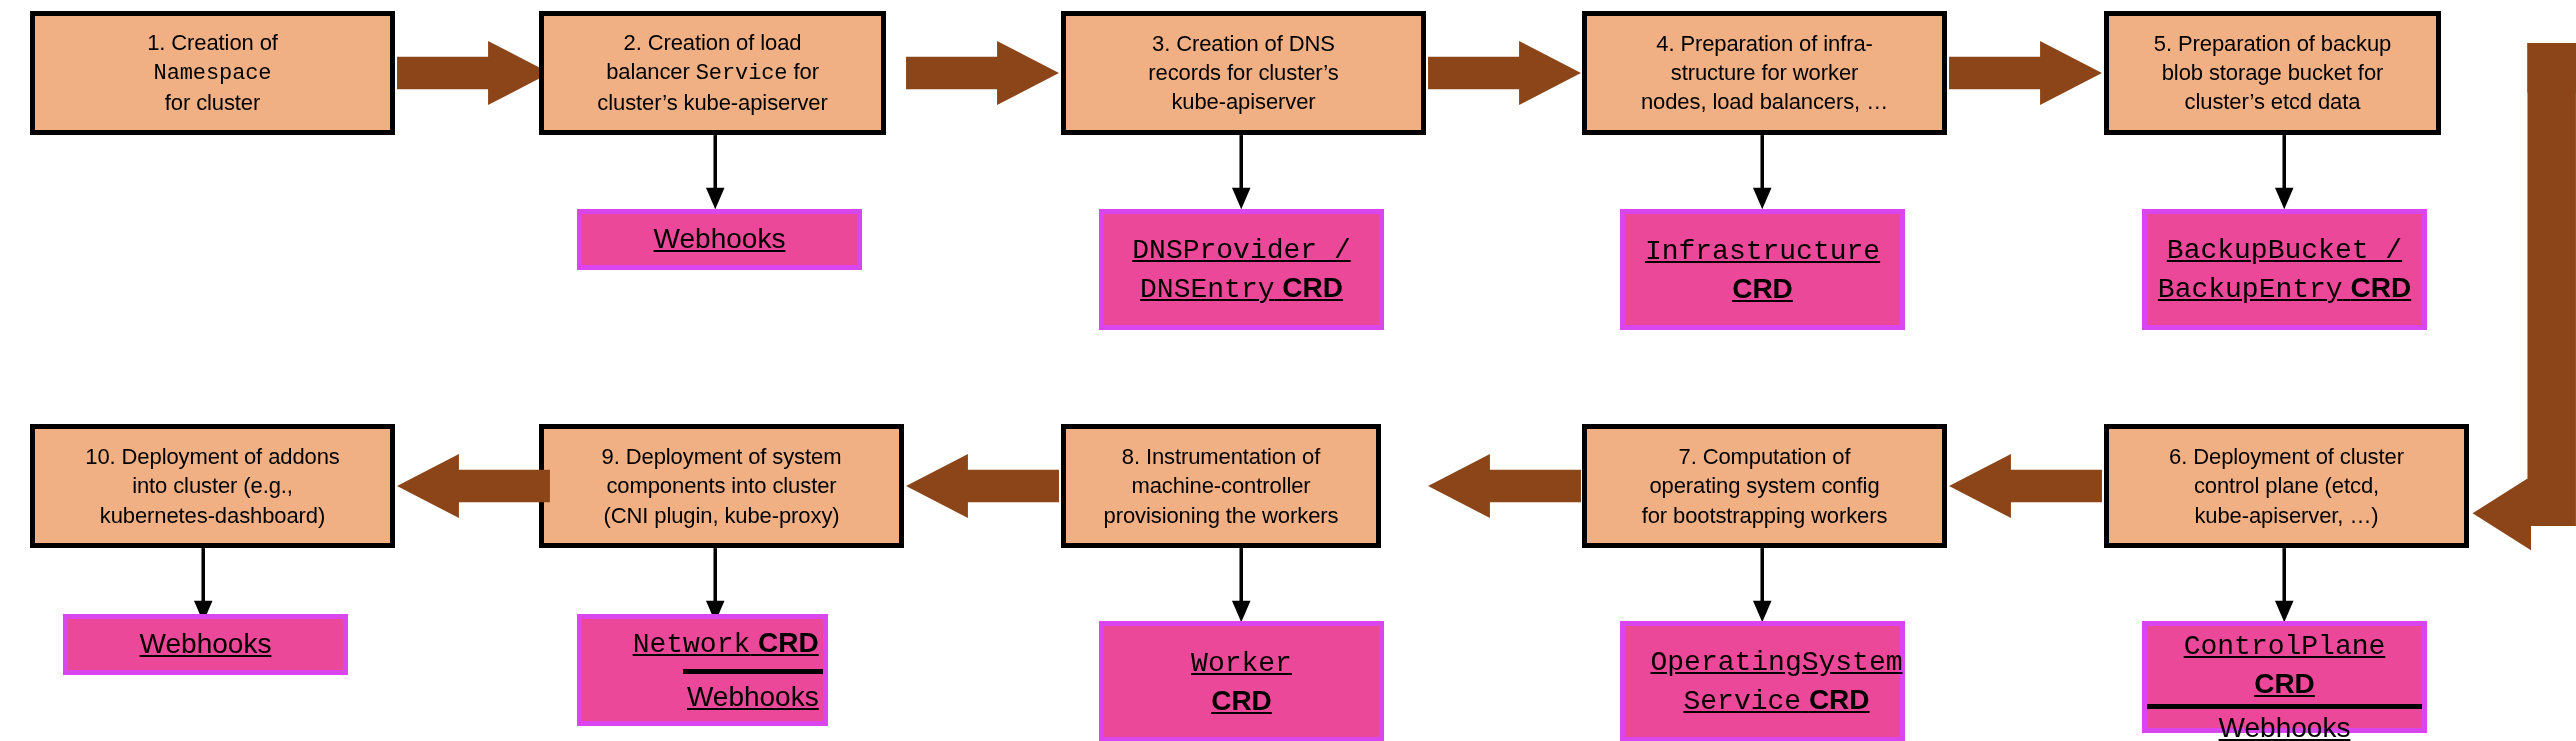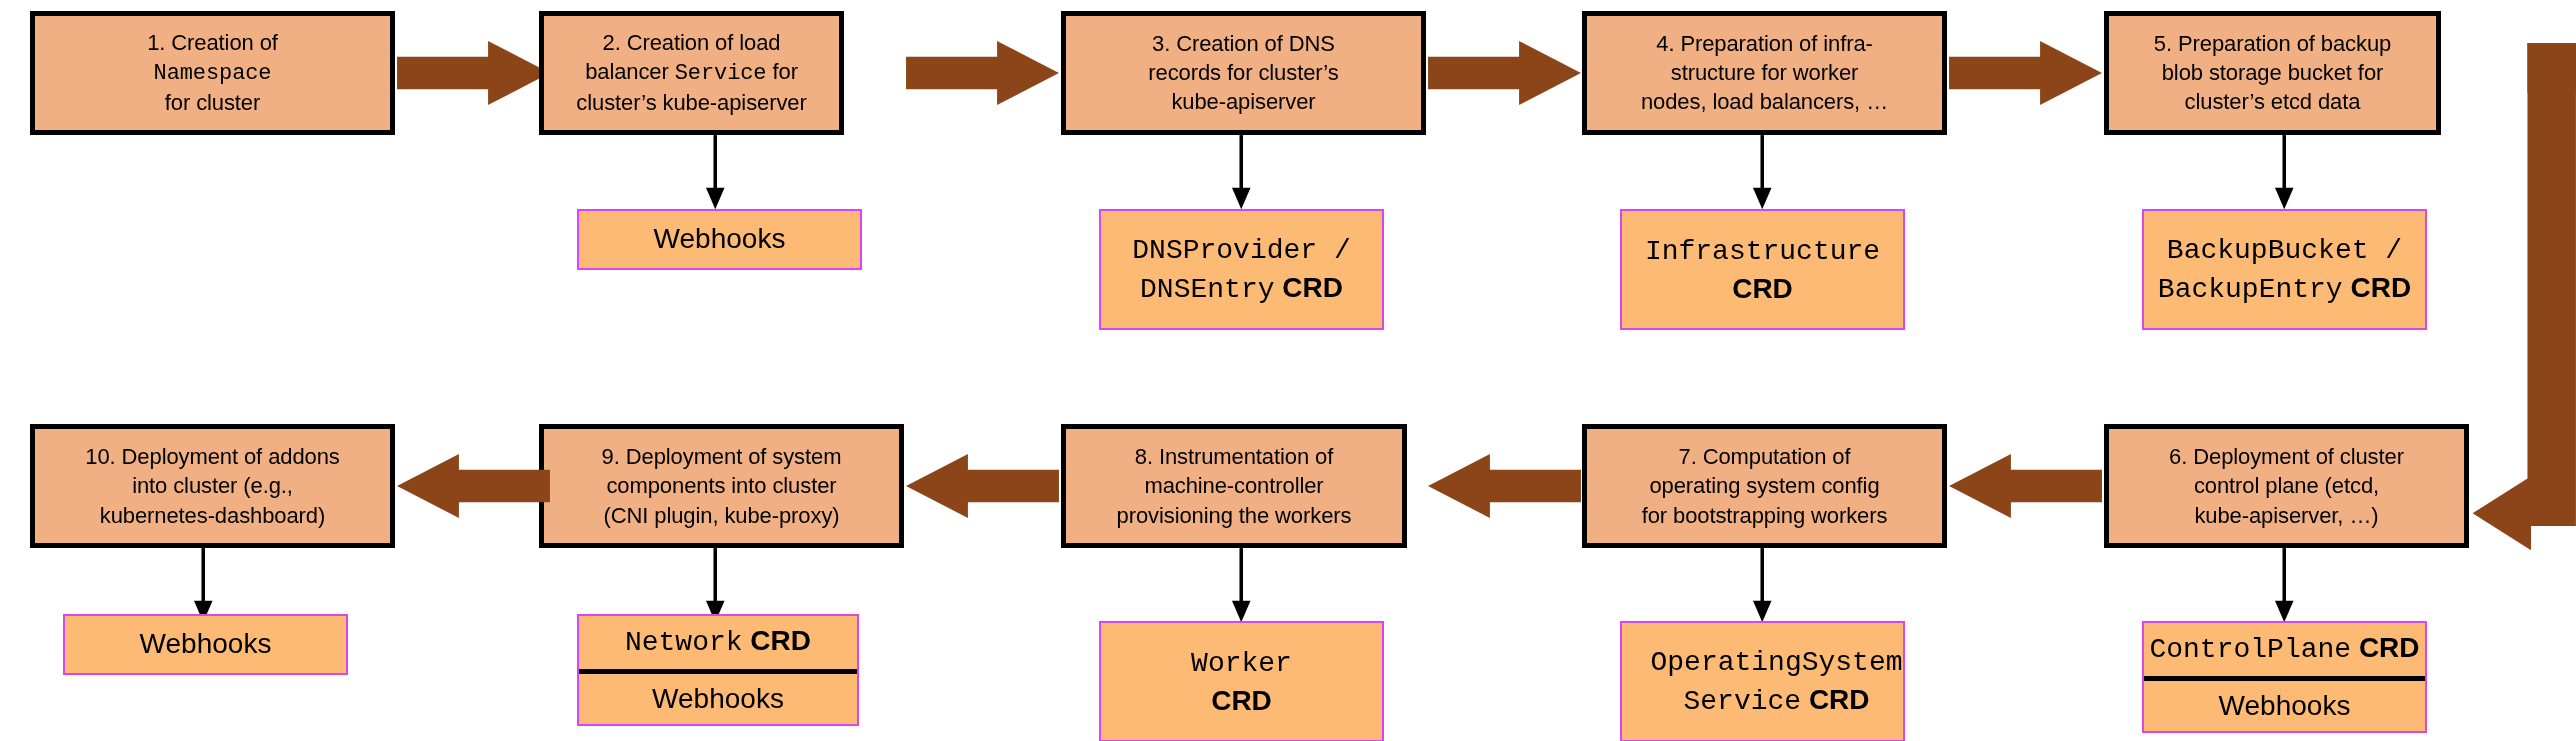--- a/index.html
+++ b/index.html
@@ -29,24 +29,25 @@
     line-height:1.33;
     color:#000000;
     font-family:"Liberation Sans", sans-serif;
     letter-spacing:-0.1px;
   }
 
   
   .sub{
     position:absolute;
     box-sizing:border-box;
-    background:#fdba74;
-    border:2px solid #d946ef;
+    background:#ec4899;
+    border:5px solid #d946ef;
     display:flex;
     flex-direction:column;
+    text-decoration:underline;
   }
   .sub .cell{
     flex:1 1 auto;
     display:flex;
     align-items:center;
     justify-content:center;
     text-align:center;
     font-size:28px;
     line-height:1.3;
     color:#000000;
@@ -77,21 +78,21 @@
       <span>for cluster</span>
     </div>
   </div>
 
   <div class="barrow" style="left:397px; top:41px; width:153px; height:64px;">
     <svg width="153" height="64" viewBox="0 0 215 90">
       <polygon points="0,22 128,22 128,0 215,45 128,90 128,68 0,68" fill="#8B4518"></polygon>
     </svg>
   </div>
 
-  <div class="step" style="left:539px; top:10.7px; width:305px; height:124px;">
+  <div class="step" style="left:539px; top:10.7px; width:347px; height:124px;">
     <div class="txt">
       <span>2. Creation of load</span><br>
       <span>balancer </span><span class="mono">Service</span><span> for</span><br>
       <span>cluster’s kube-apiserver</span>
     </div>
   </div>
 
   <div class="connector" style="left:701px; top:135px; width:28.5px; height:75px;">
     <svg width="28.5" height="75" viewBox="0 0 40 105">
       <line x1="20" y1="0" x2="20" y2="86" stroke="#000" stroke-width="5"></line>
@@ -257,21 +258,21 @@
       </div>
     </div>
   </div>
 
   <div class="barrow" style="left:1428px; top:454px; width:153px; height:64px;">
     <svg width="153" height="64" viewBox="0 0 215 90">
       <polygon points="215,22 87,22 87,0 0,45 87,90 87,68 215,68" fill="#8B4518"></polygon>
     </svg>
   </div>
 
-  <div class="step" style="left:1061px; top:424px; width:346px; height:124px;">
+  <div class="step" style="left:1061px; top:424px; width:320px; height:124px;">
     <div class="txt">
       <span>8. Instrumentation of</span><br>
       <span>machine-controller</span><br>
       <span>provisioning the workers</span>
     </div>
   </div>
 
   <div class="connector" style="left:1227px; top:548px; width:28.5px; height:75px;">
     <svg width="28.5" height="75" viewBox="0 0 40 105">
       <line x1="20" y1="0" x2="20" y2="86" stroke="#000" stroke-width="5"></line>
@@ -302,21 +303,21 @@
     </div>
   </div>
 
   <div class="connector" style="left:701px; top:548px; width:28.5px; height:75px;">
     <svg width="28.5" height="75" viewBox="0 0 40 105">
       <line x1="20" y1="0" x2="20" y2="86" stroke="#000" stroke-width="5"></line>
       <polygon points="20,104 7,74 33,74" fill="#000"></polygon>
     </svg>
   </div>
 
-  <div class="sub" style="left:577px; top:614px; width:282px; height:112px;">
+  <div class="sub" style="left:577px; top:614px; width:251px; height:112px;align-items:flex-end;">
     <div class="cell">
       <div>
         <span class="mono">Network</span>
         <span class="sans-b">CRD</span>
       </div>
     </div>
     <div class="cell">Webhooks</div>
   </div>
 
   <div class="barrow" style="left:397px; top:454px; width:153px; height:64px;">

